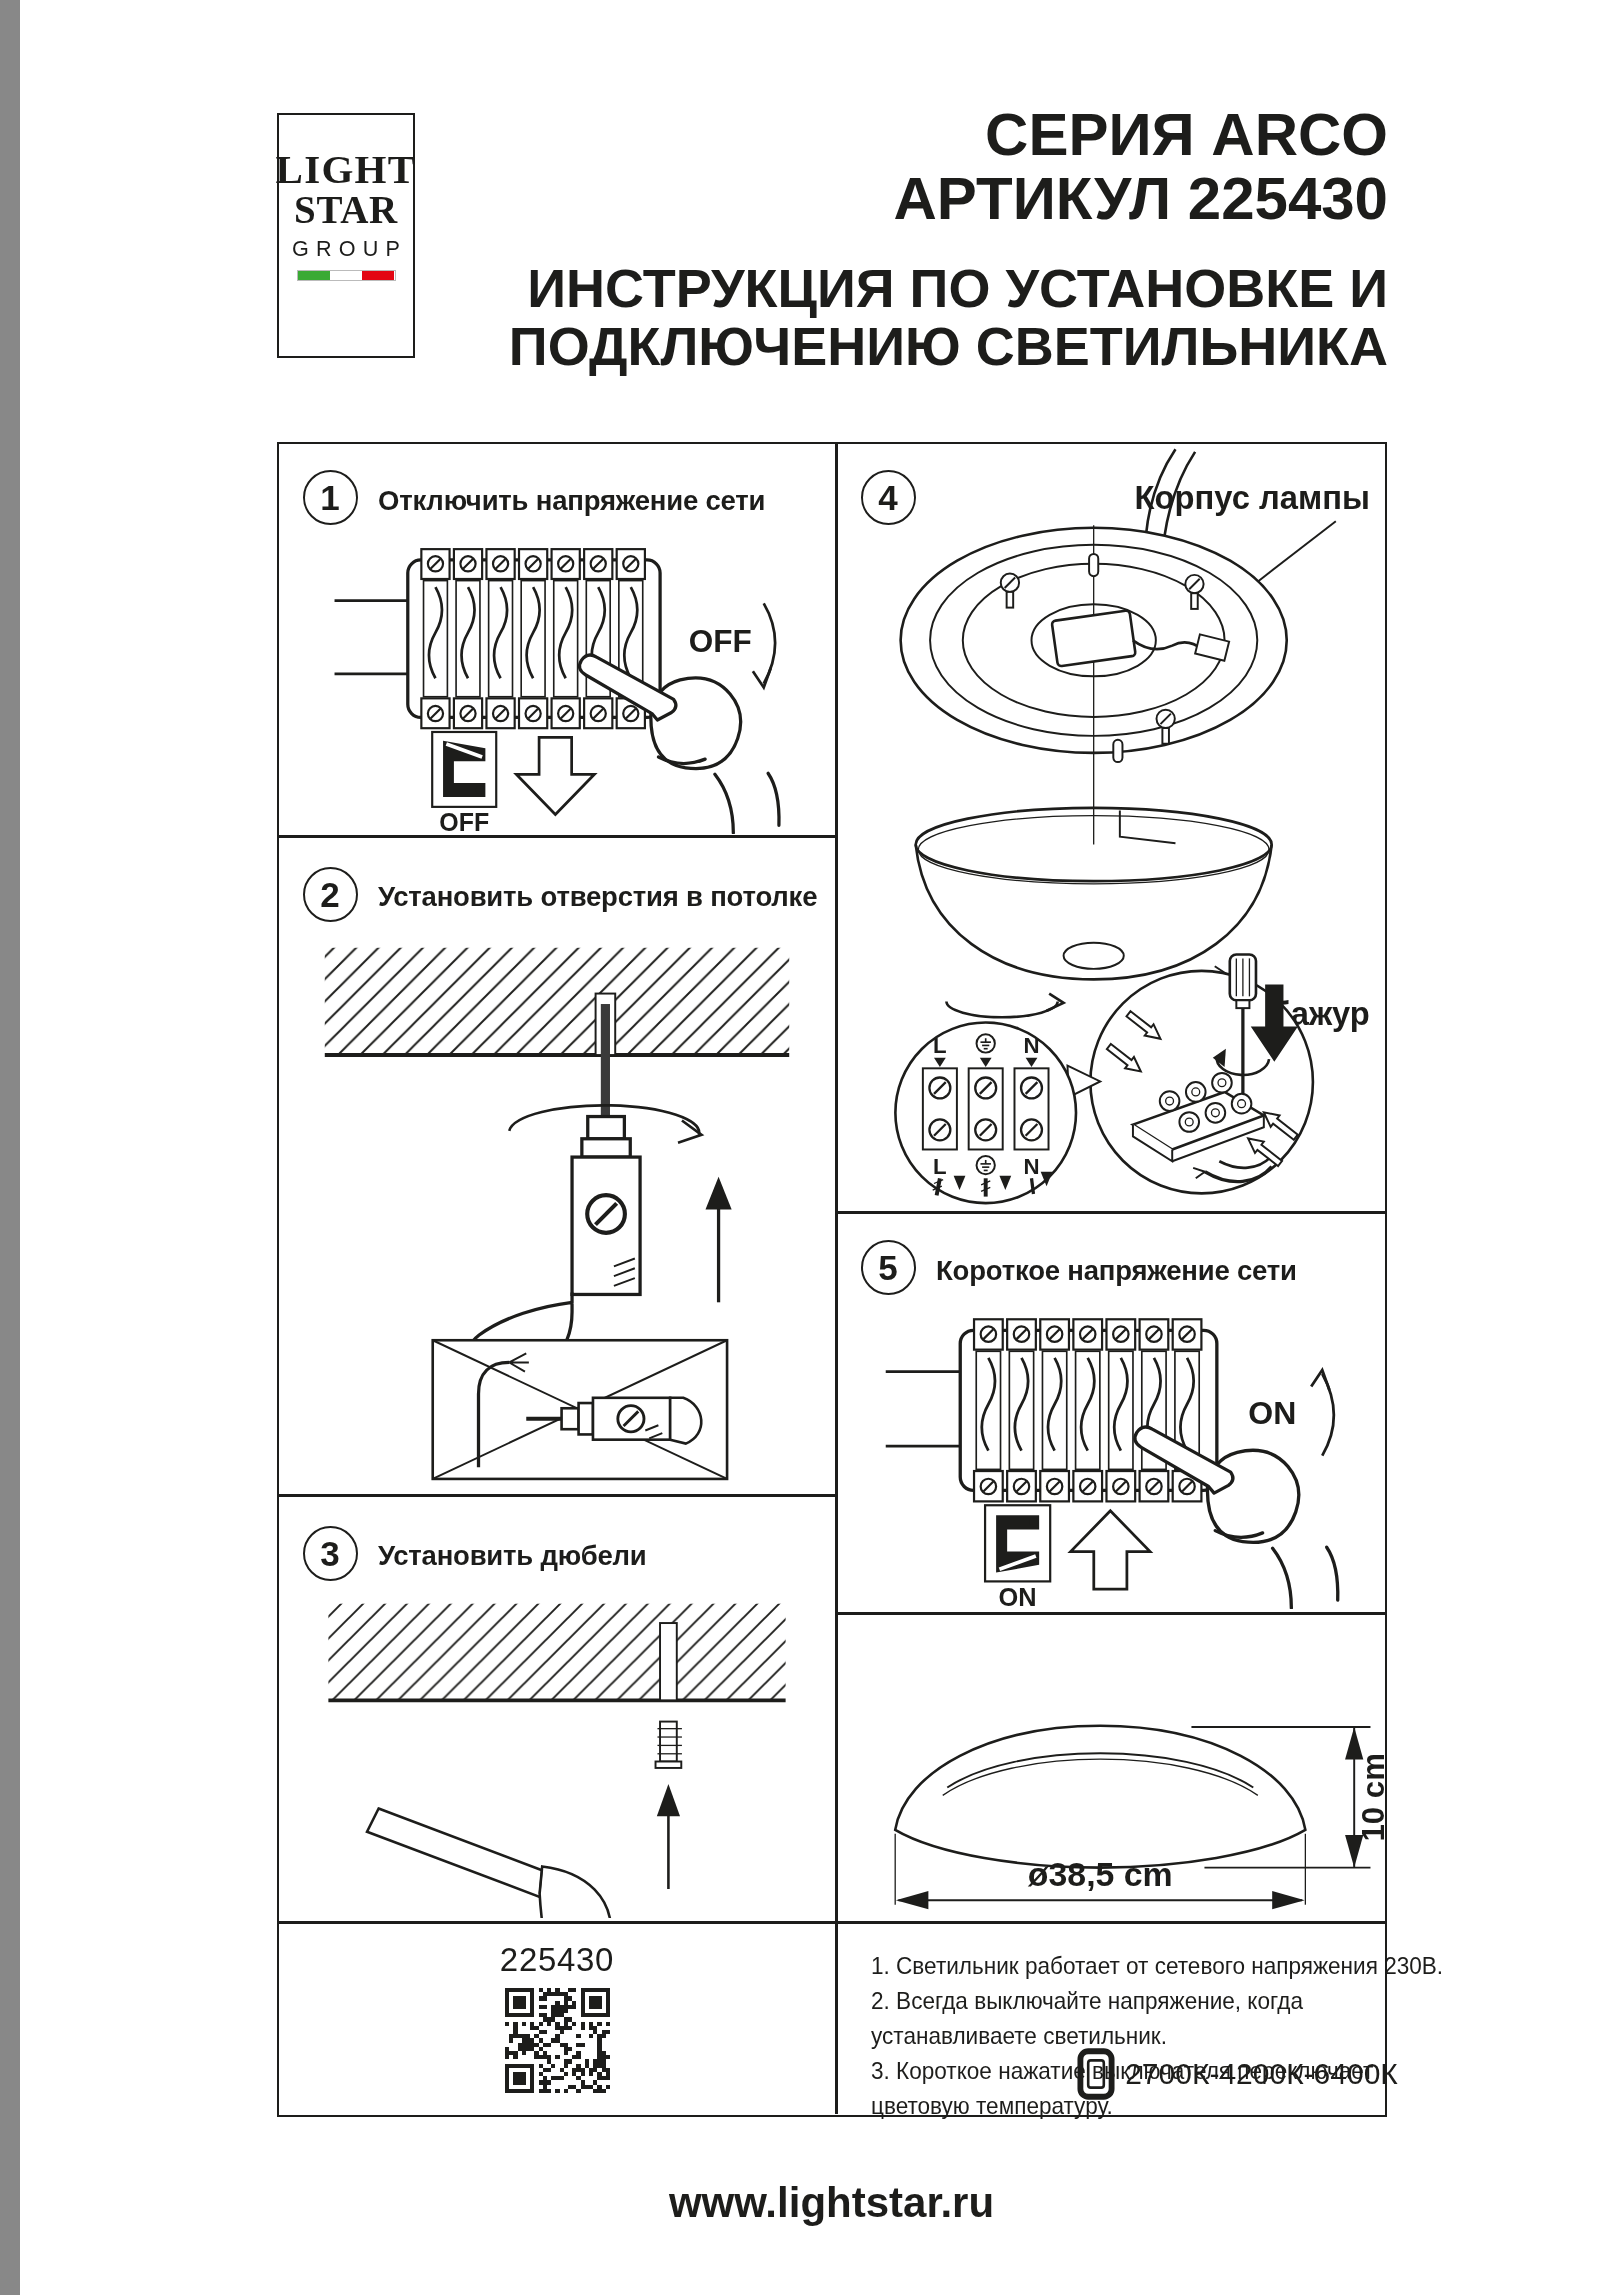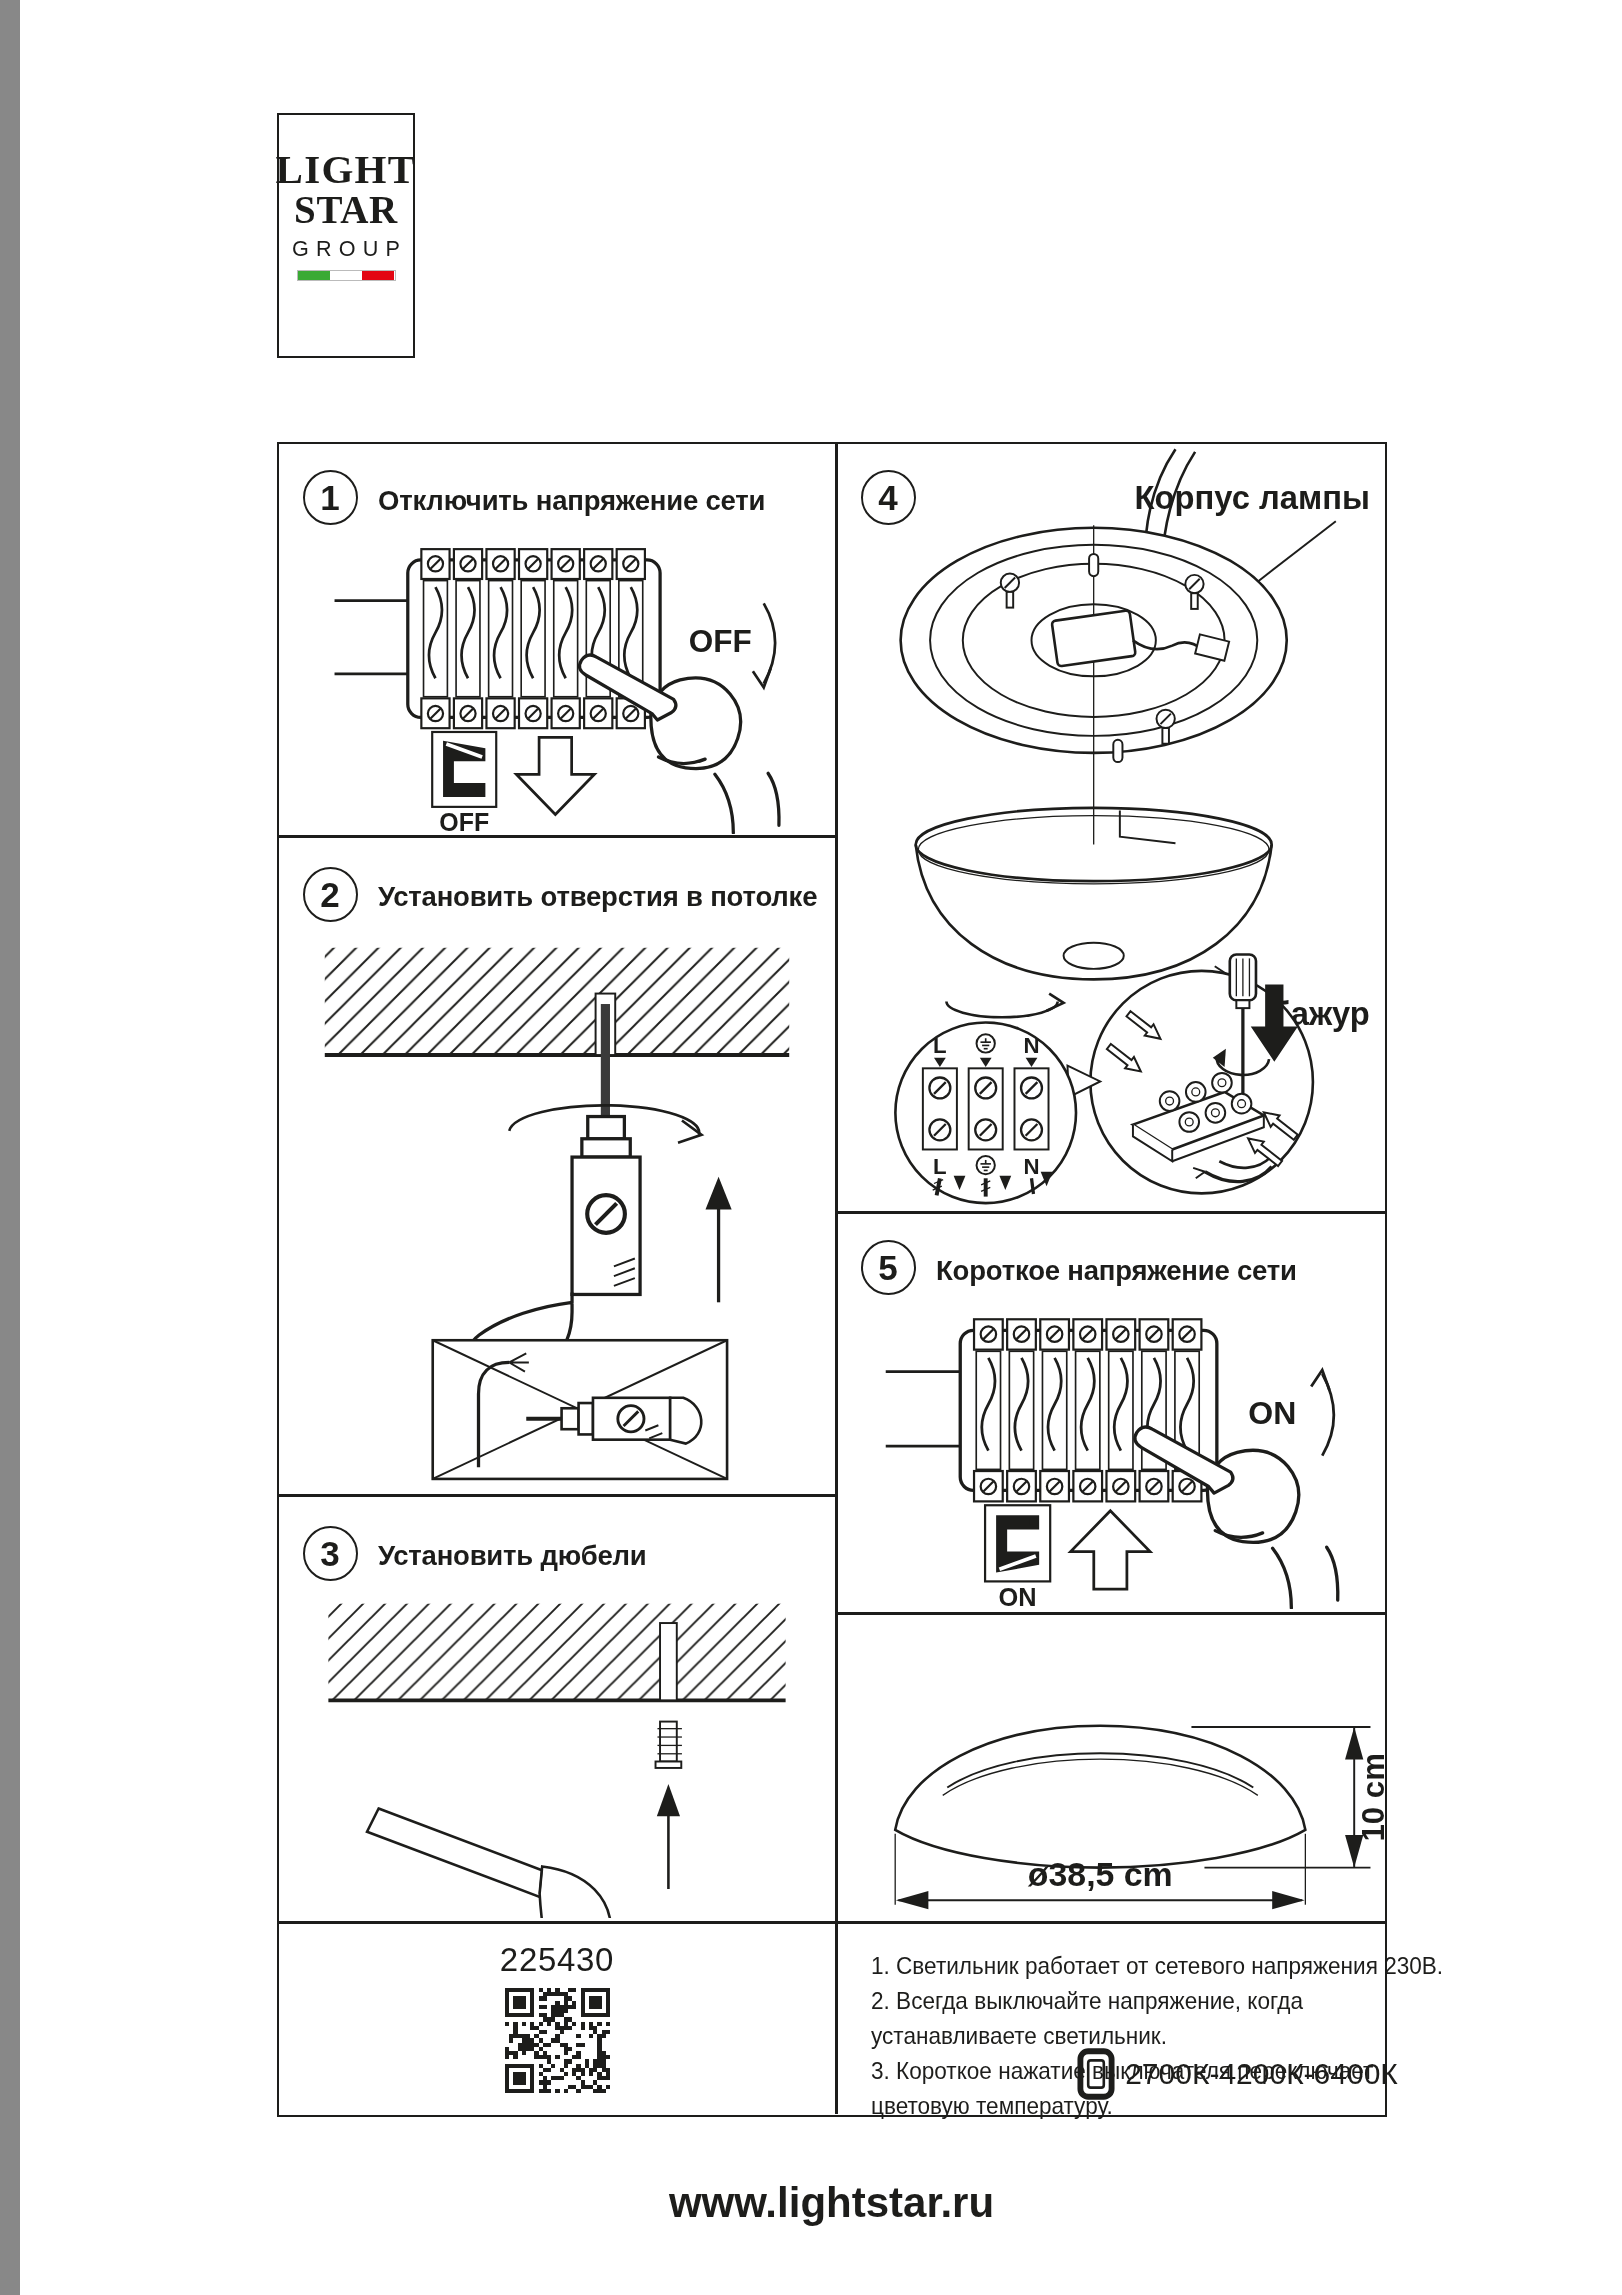--- a/index.html
+++ b/index.html
@@ -111,20 +111,26 @@
     <div class="logo-light">LIGHT</div>
     <div class="logo-star">STAR</div>
     <div class="logo-group">GROUP</div>
     <div class="logo-flag">
       <div style="background:#3aaa35"></div>
       <div style="background:#ffffff"></div>
       <div style="background:#e30613"></div>
     </div>
   </div>
 
+  <div class="abs hdr">
+    <div class="big">СЕРИЯ ARCO</div>
+    <div class="big">АРТИКУЛ 225430</div>
+    <div class="ttl">ИНСТРУКЦИЯ ПО УСТАНОВКЕ И</div>
+    <div class="ttl" style="margin-top:0">ПОДКЛЮЧЕНИЮ СВЕТИЛЬНИКА</div>
+  </div>
 
   <div class="abs tbl">
 
     <div class="ln" style="left:556px;top:0;width:2.6px;height:1670px"></div>
     <div class="ln" style="left:0;top:391px;width:556px;height:2.6px"></div>
     <div class="ln" style="left:0;top:1050px;width:556px;height:2.6px"></div>
     <div class="ln" style="left:0;top:1477px;width:1108px;height:2.6px"></div>
     <div class="ln" style="left:558px;top:767px;width:550px;height:2.6px"></div>
     <div class="ln" style="left:558px;top:1168px;width:550px;height:2.6px"></div>
 

